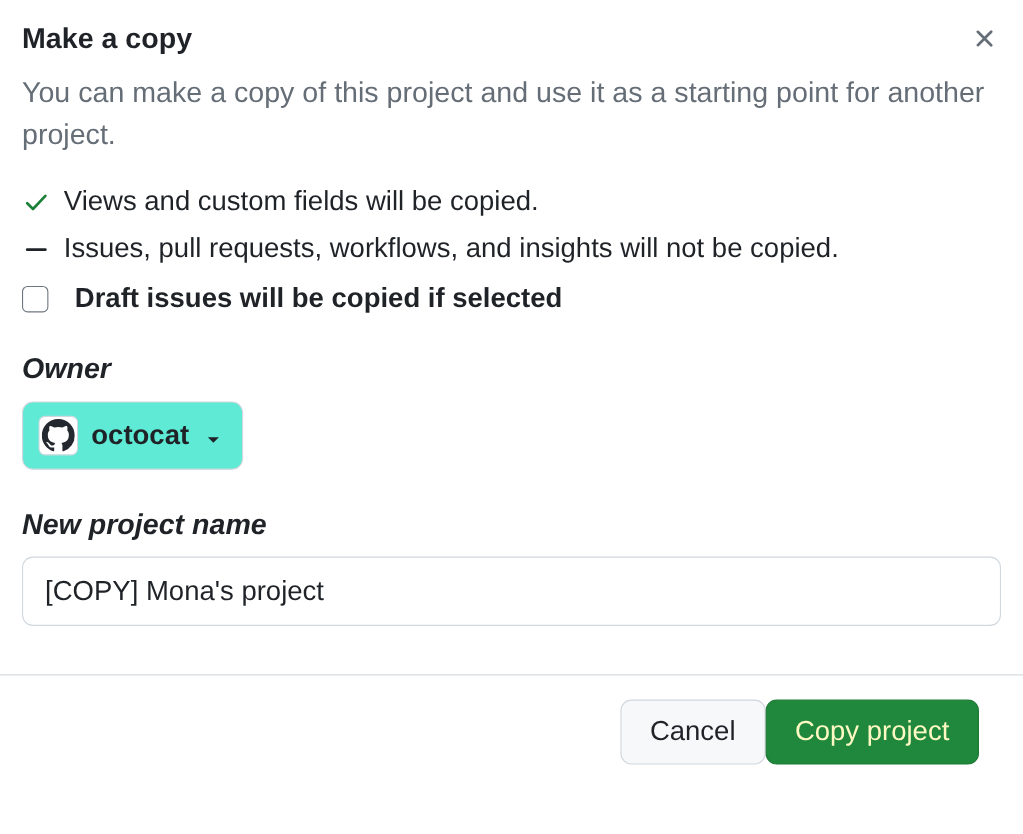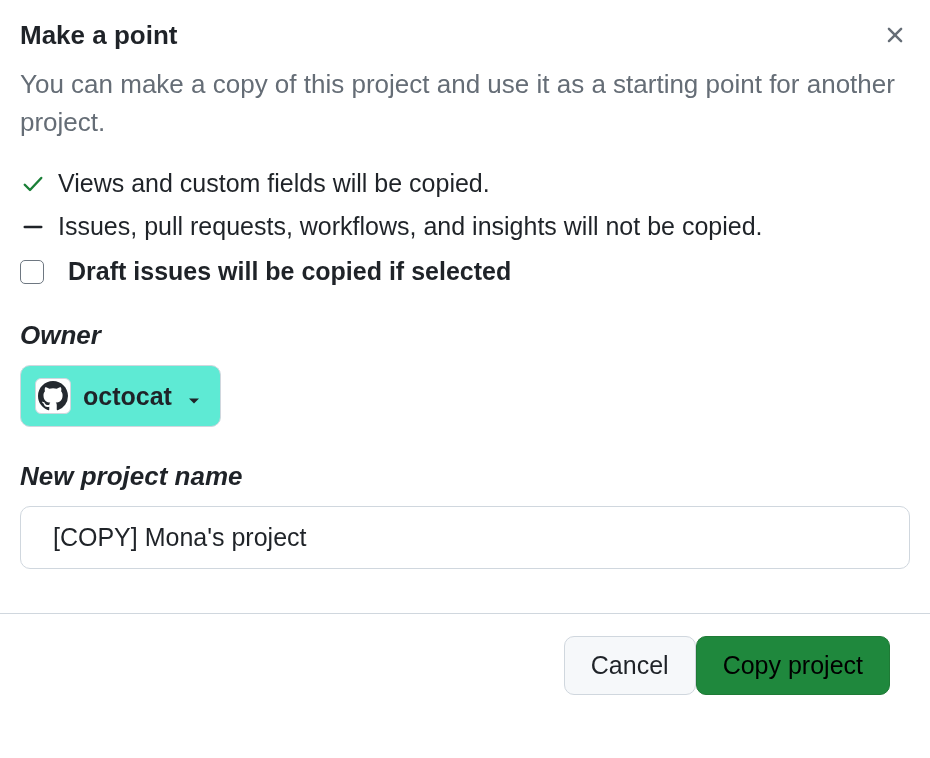--- a/index.html
+++ b/index.html
@@ -115,21 +115,21 @@
     justify-content: center;
     overflow: hidden;
   }
   .avatar svg { display: block; }
   .caret {
     margin-left: 4px;
   }
   .text-input {
     width: 100%;
     font-size: 25px;
-    padding: 16px 32px;
+    padding: 16px 20px;
     border: 1px solid #d0d7de;
     border-radius: 10px;
     background: #ffffff;
     color: #1f2328;
     font-family: inherit;
   }
   .divider {
     border: none;
     border-top: 1px solid #d0d7de;
     margin: 44px -20px 0 -20px;
@@ -149,31 +149,31 @@
     font-family: inherit;
   }
   .btn-secondary {
     background: #f6f8fa;
     border-color: #d0d7de;
     color: #1f2328;
   }
   .btn-primary {
     background: #1f883d;
     border-color: #1f7a36;
-    color: #000000;
+    color: #fef9c3;
     font-weight: 500;
   }
 </style>
 </head>
 <body>
 
 <div class="dialog">
 
   <div class="header-row">
-    <h2 class="title">Make a point</h2>
+    <h2 class="title">Make a copy</h2>
     <button class="close-btn" aria-label="Close">
       <svg width="26" height="26" viewBox="0 0 16 16" fill="currentColor">
         <path d="M3.72 3.72a.75.75 0 0 1 1.06 0L8 6.94l3.22-3.22a.75.75 0 1 1 1.06 1.06L9.06 8l3.22 3.22a.75.75 0 1 1-1.06 1.06L8 9.06l-3.22 3.22a.75.75 0 0 1-1.06-1.06L6.94 8 3.72 4.78a.75.75 0 0 1 0-1.06Z"></path>
       </svg>
     </button>
   </div>
 
   <p class="description">You can make a copy of this project and use it as a starting point for another project.</p>
 
   <div class="info-list">

